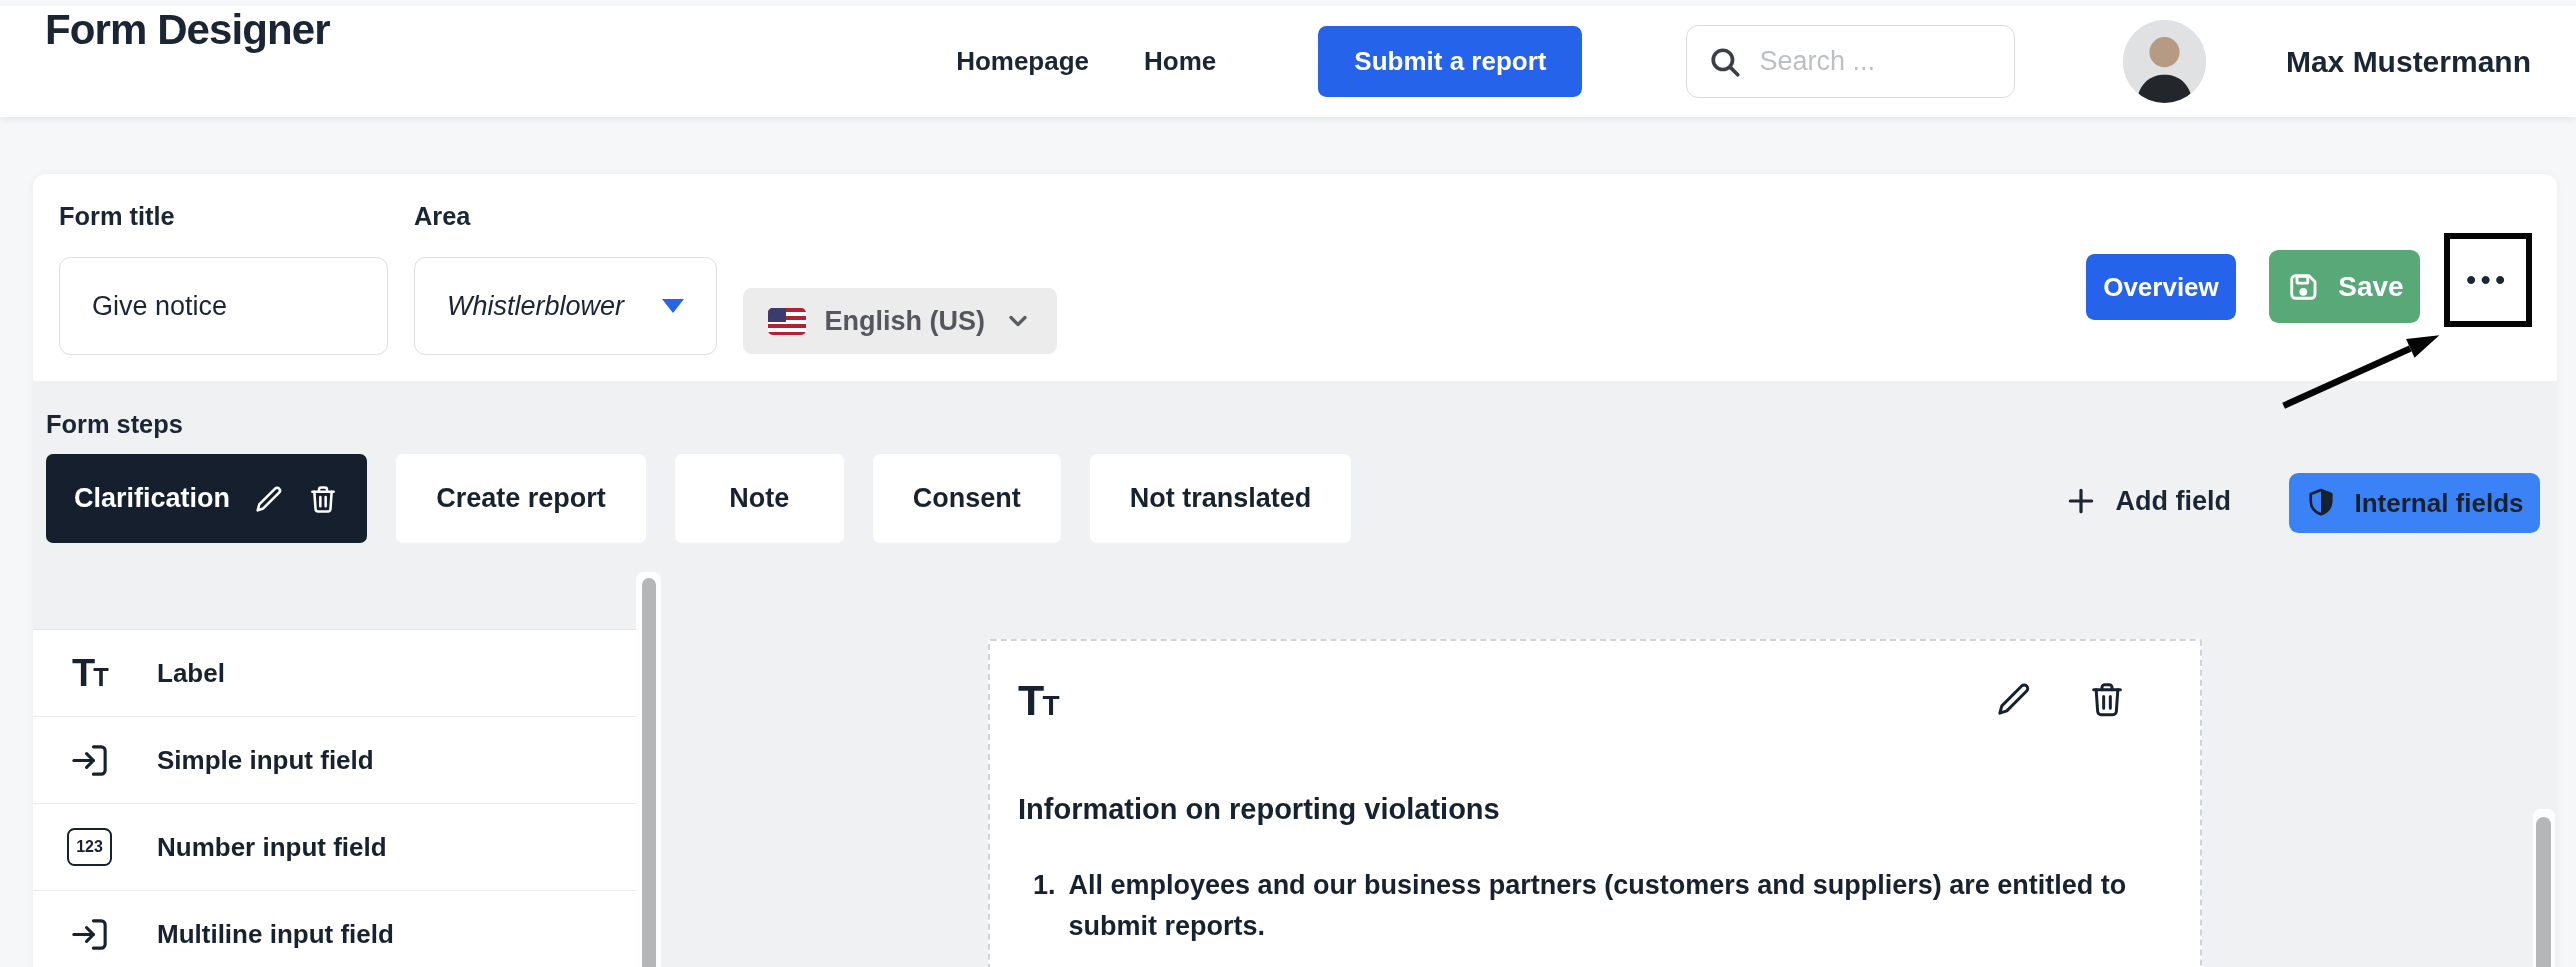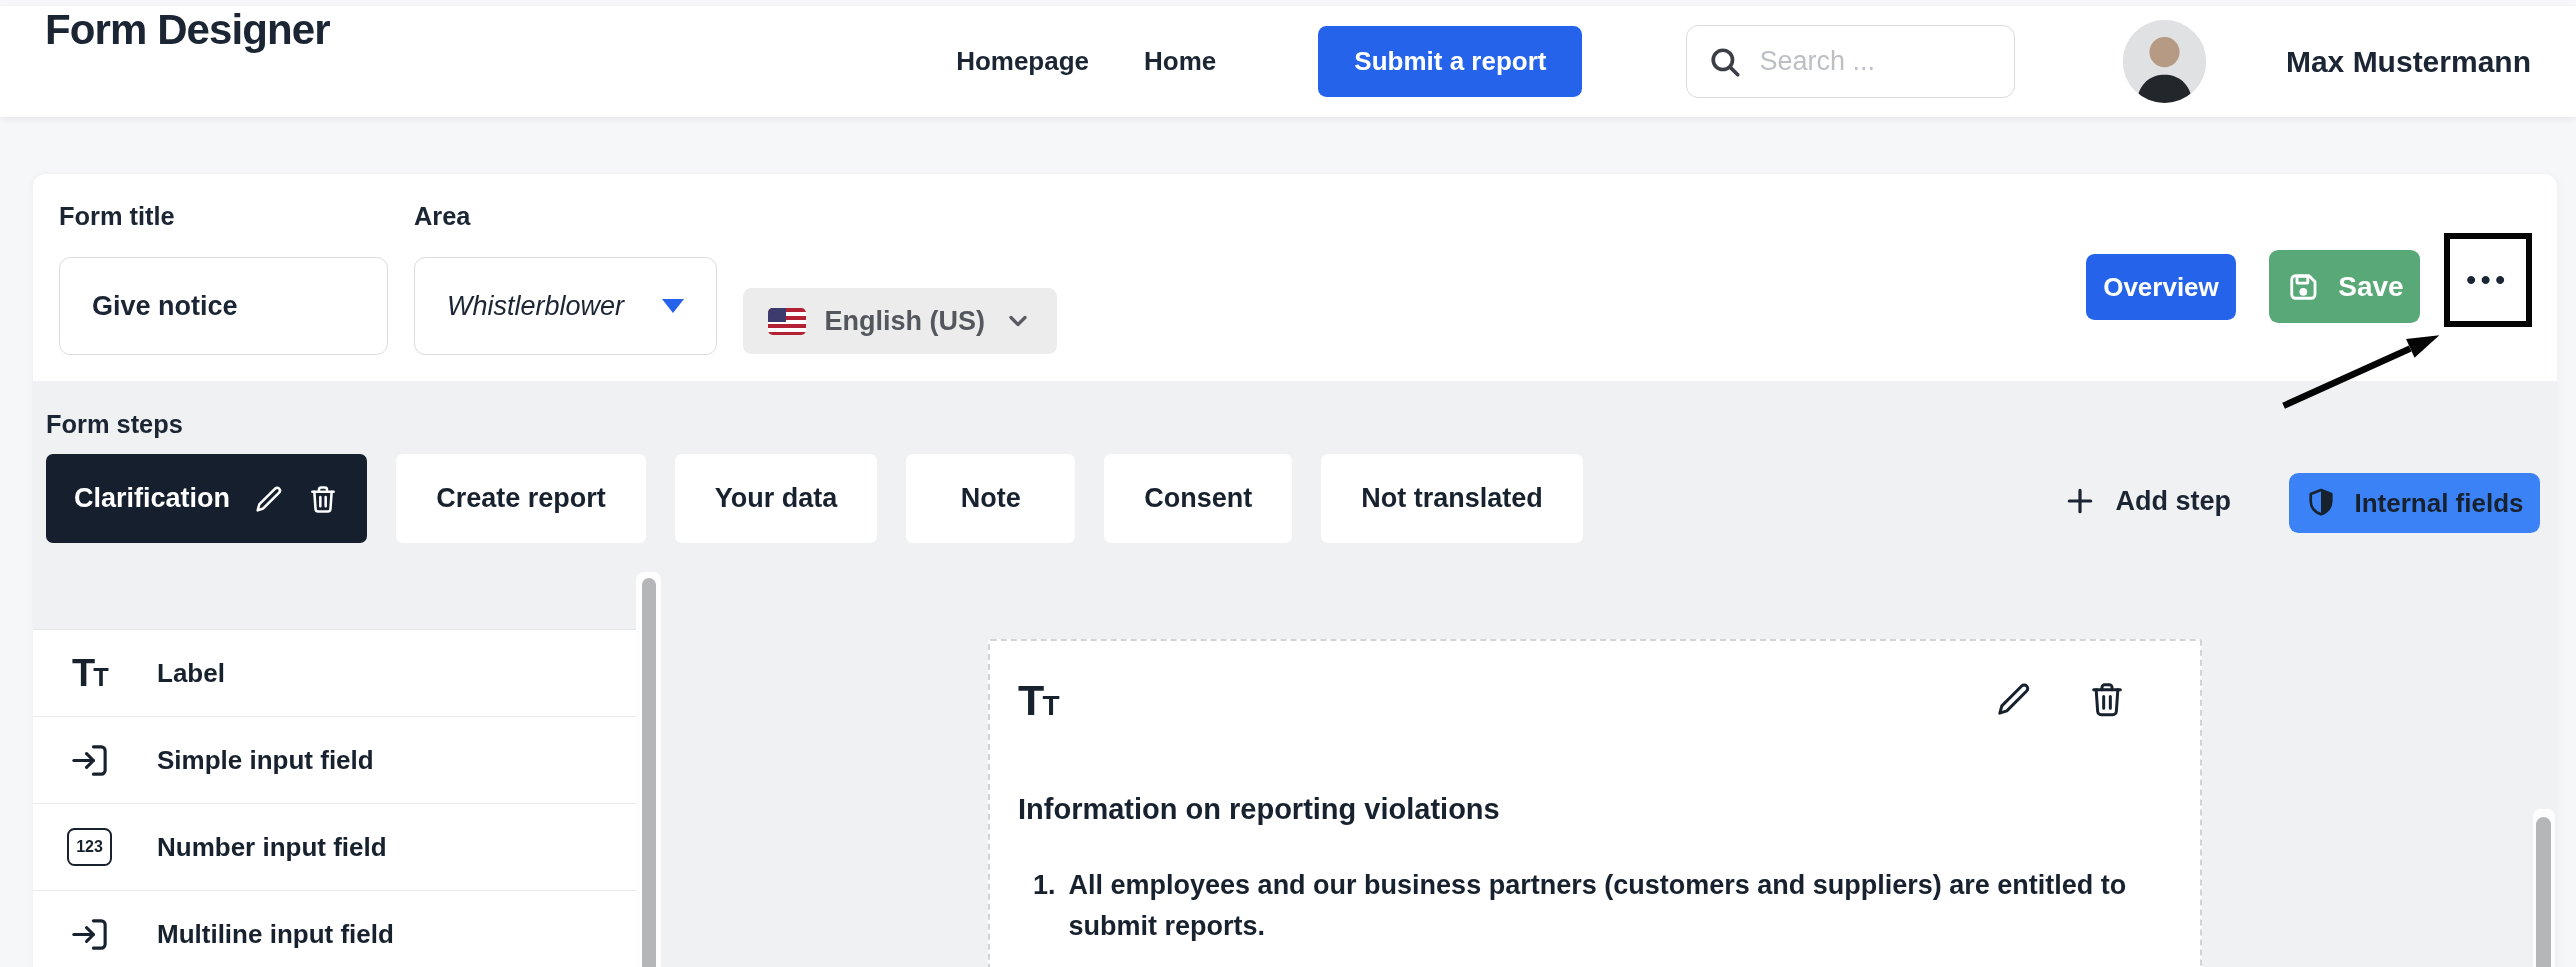--- a/index.html
+++ b/index.html
@@ -47,21 +47,21 @@
 
   
   .card {
     position:absolute; left:33px; top:174px; width:2524px; height:847px;
     background:#ffffff; border-radius:13px; box-shadow:0 1.9px 9.4px rgba(0,0,0,.05);
     overflow:hidden;
   }
   .field-label { position:absolute; font-size:25.4px; font-weight:700; color:#1b2533; }
   .text-input {
     position:absolute; border:1.9px solid #dcdddf; border-radius:11.3px; background:#fff;
-    font-size:27px; color:#1b2533; font-family:inherit; padding:0 32px; outline:none;font-weight:bold;
+    font-size:27px; color:#1b2533; font-family:inherit; padding:0 32px; outline:none;
   }
   .select-box {
     position:absolute; border:1.9px solid #dcdddf; border-radius:11.3px; background:#fff;
     display:flex; align-items:center; justify-content:space-between;
     padding:0 32px; cursor:pointer;
   }
   .select-box .select-value { font-size:27px; color:#1b2533;font-style:italic; }
   .caret-down {
     width:0; height:0; border-left:11.3px solid transparent; border-right:11.3px solid transparent;
     border-top:14px solid #2563eb;
@@ -262,40 +262,37 @@
                 <path d="M9 6.5V5a1.6 1.6 0 0 1 1.6-1.6h2.8A1.6 1.6 0 0 1 15 5v1.5"></path>
               <path d="M18.5 6.5l-.9 13a2 2 0 0 1-2 1.9H8.4a2 2 0 0 1-2-1.9l-.9-13"></path>
               <path d="M10 10.5v7M14 10.5v7"></path>
             </svg>
           </span>
         </div>
         <div class="step-tab">
             <span>Create report</span>
           </div>
         <div class="step-tab">
-            <span>Your data</span>
-          </div>
-        <div class="step-tab">
             <span>Note</span>
           </div>
         <div class="step-tab">
             <span>Consent</span>
           </div>
         <div class="step-tab">
             <span>Not translated</span>
           </div>
       </div>
 
       <div class="add-step">
         <span>
           <svg width="32" height="32" viewBox="0 0 24 24" fill="none" stroke="#1b2533" stroke-width="2.4" stroke-linecap="round">
             <path d="M12 4v16M4 12h16"></path>
           </svg>
         </span>
-        <span>Add step</span>
+        <span>Add field</span>
       </div>
 
       <button class="internal-fields">
         <span>
           <svg width="32" height="32" viewBox="0 0 24 24">
             <path d="M12 2.3l7.7 2.9v5.3c0 4.9-3.3 8.4-7.7 10-4.4-1.6-7.7-5.1-7.7-10V5.2z" fill="none" stroke="#18222f" stroke-width="2" stroke-linejoin="round"></path>
             <path d="M12 2.3l7.7 2.9v5.3c0 4.9-3.3 8.4-7.7 10z" fill="#18222f"></path>
           </svg>
         </span>
         <span>Internal fields</span>

